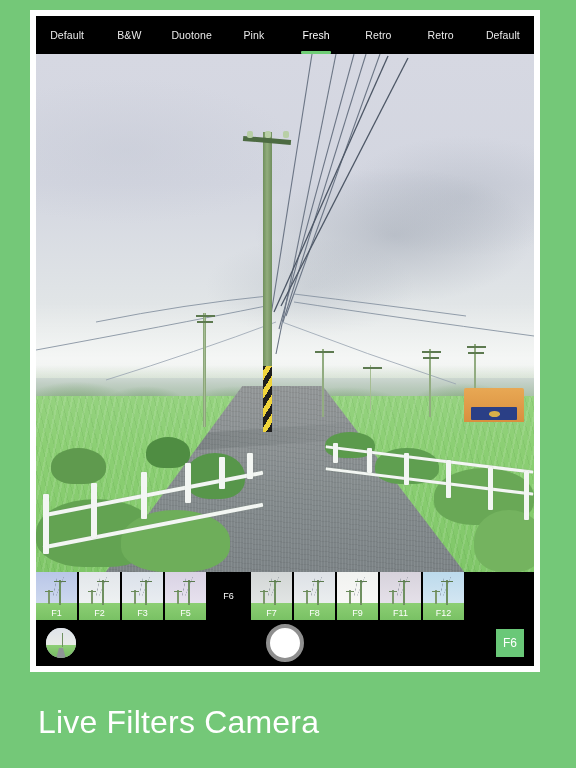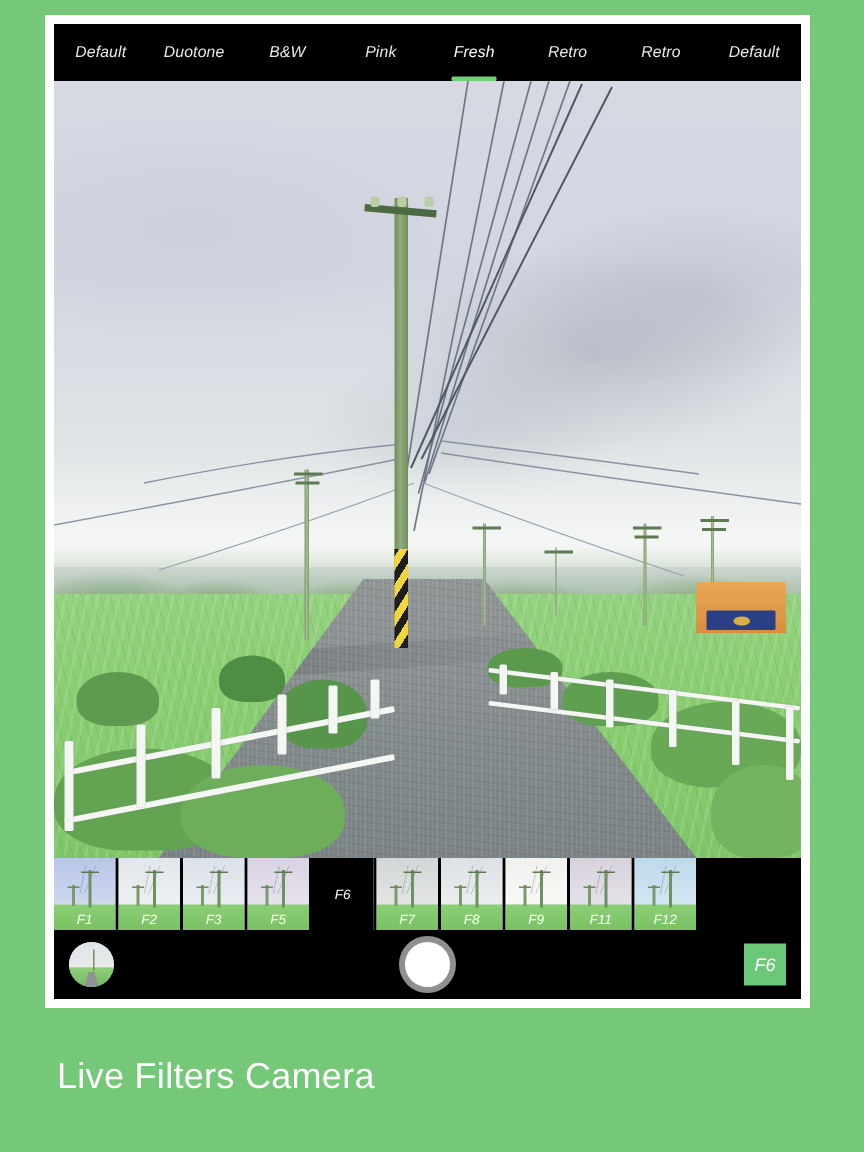--- a/index.html
+++ b/index.html
@@ -16,21 +16,20 @@
     left:30px; top:10px;
     width:510px; height:662px;
     background:#ffffff;
     padding:6px;
   }
   #phone-screen{
     position:relative;
     width:100%; height:100%;
     background:#1d4ed8;
     overflow:hidden;
-    font-style:italic;
   }
 
   
   #filter-tabbar{
     position:absolute; left:0; top:0;
     width:100%; height:38px;
     background:#000000;
     display:flex;
     align-items:center;
   }
@@ -286,39 +285,39 @@
     background:#6ac878;
     display:flex; align-items:center; justify-content:center;
     color:#ffffff; font-size:12px;
   }
 
   
   #caption{
     position:absolute;
     left:38px; top:704px;
     color:#ffffff;
-    font-size:24px;
+    font-size:32px;
     letter-spacing:.2px;
   }
 </style>
 </head>
 <body>
 
 <div id="phone-frame">
   <div id="phone-screen">
 
     <div id="filter-tabbar">
       <div class="tab">
         <span>Default</span>
       </div>
       <div class="tab">
+        <span>B&amp;W</span>
+      </div>
+      <div class="tab">
         <span>Duotone</span>
-      </div>
-      <div class="tab">
-        <span>B&amp;W</span>
       </div>
       <div class="tab">
         <span>Pink</span>
       </div>
       <div class="tab selected">
         <span>Fresh</span>
         <span class="tab-underline"></span>
       </div>
       <div class="tab">
         <span>Retro</span>

